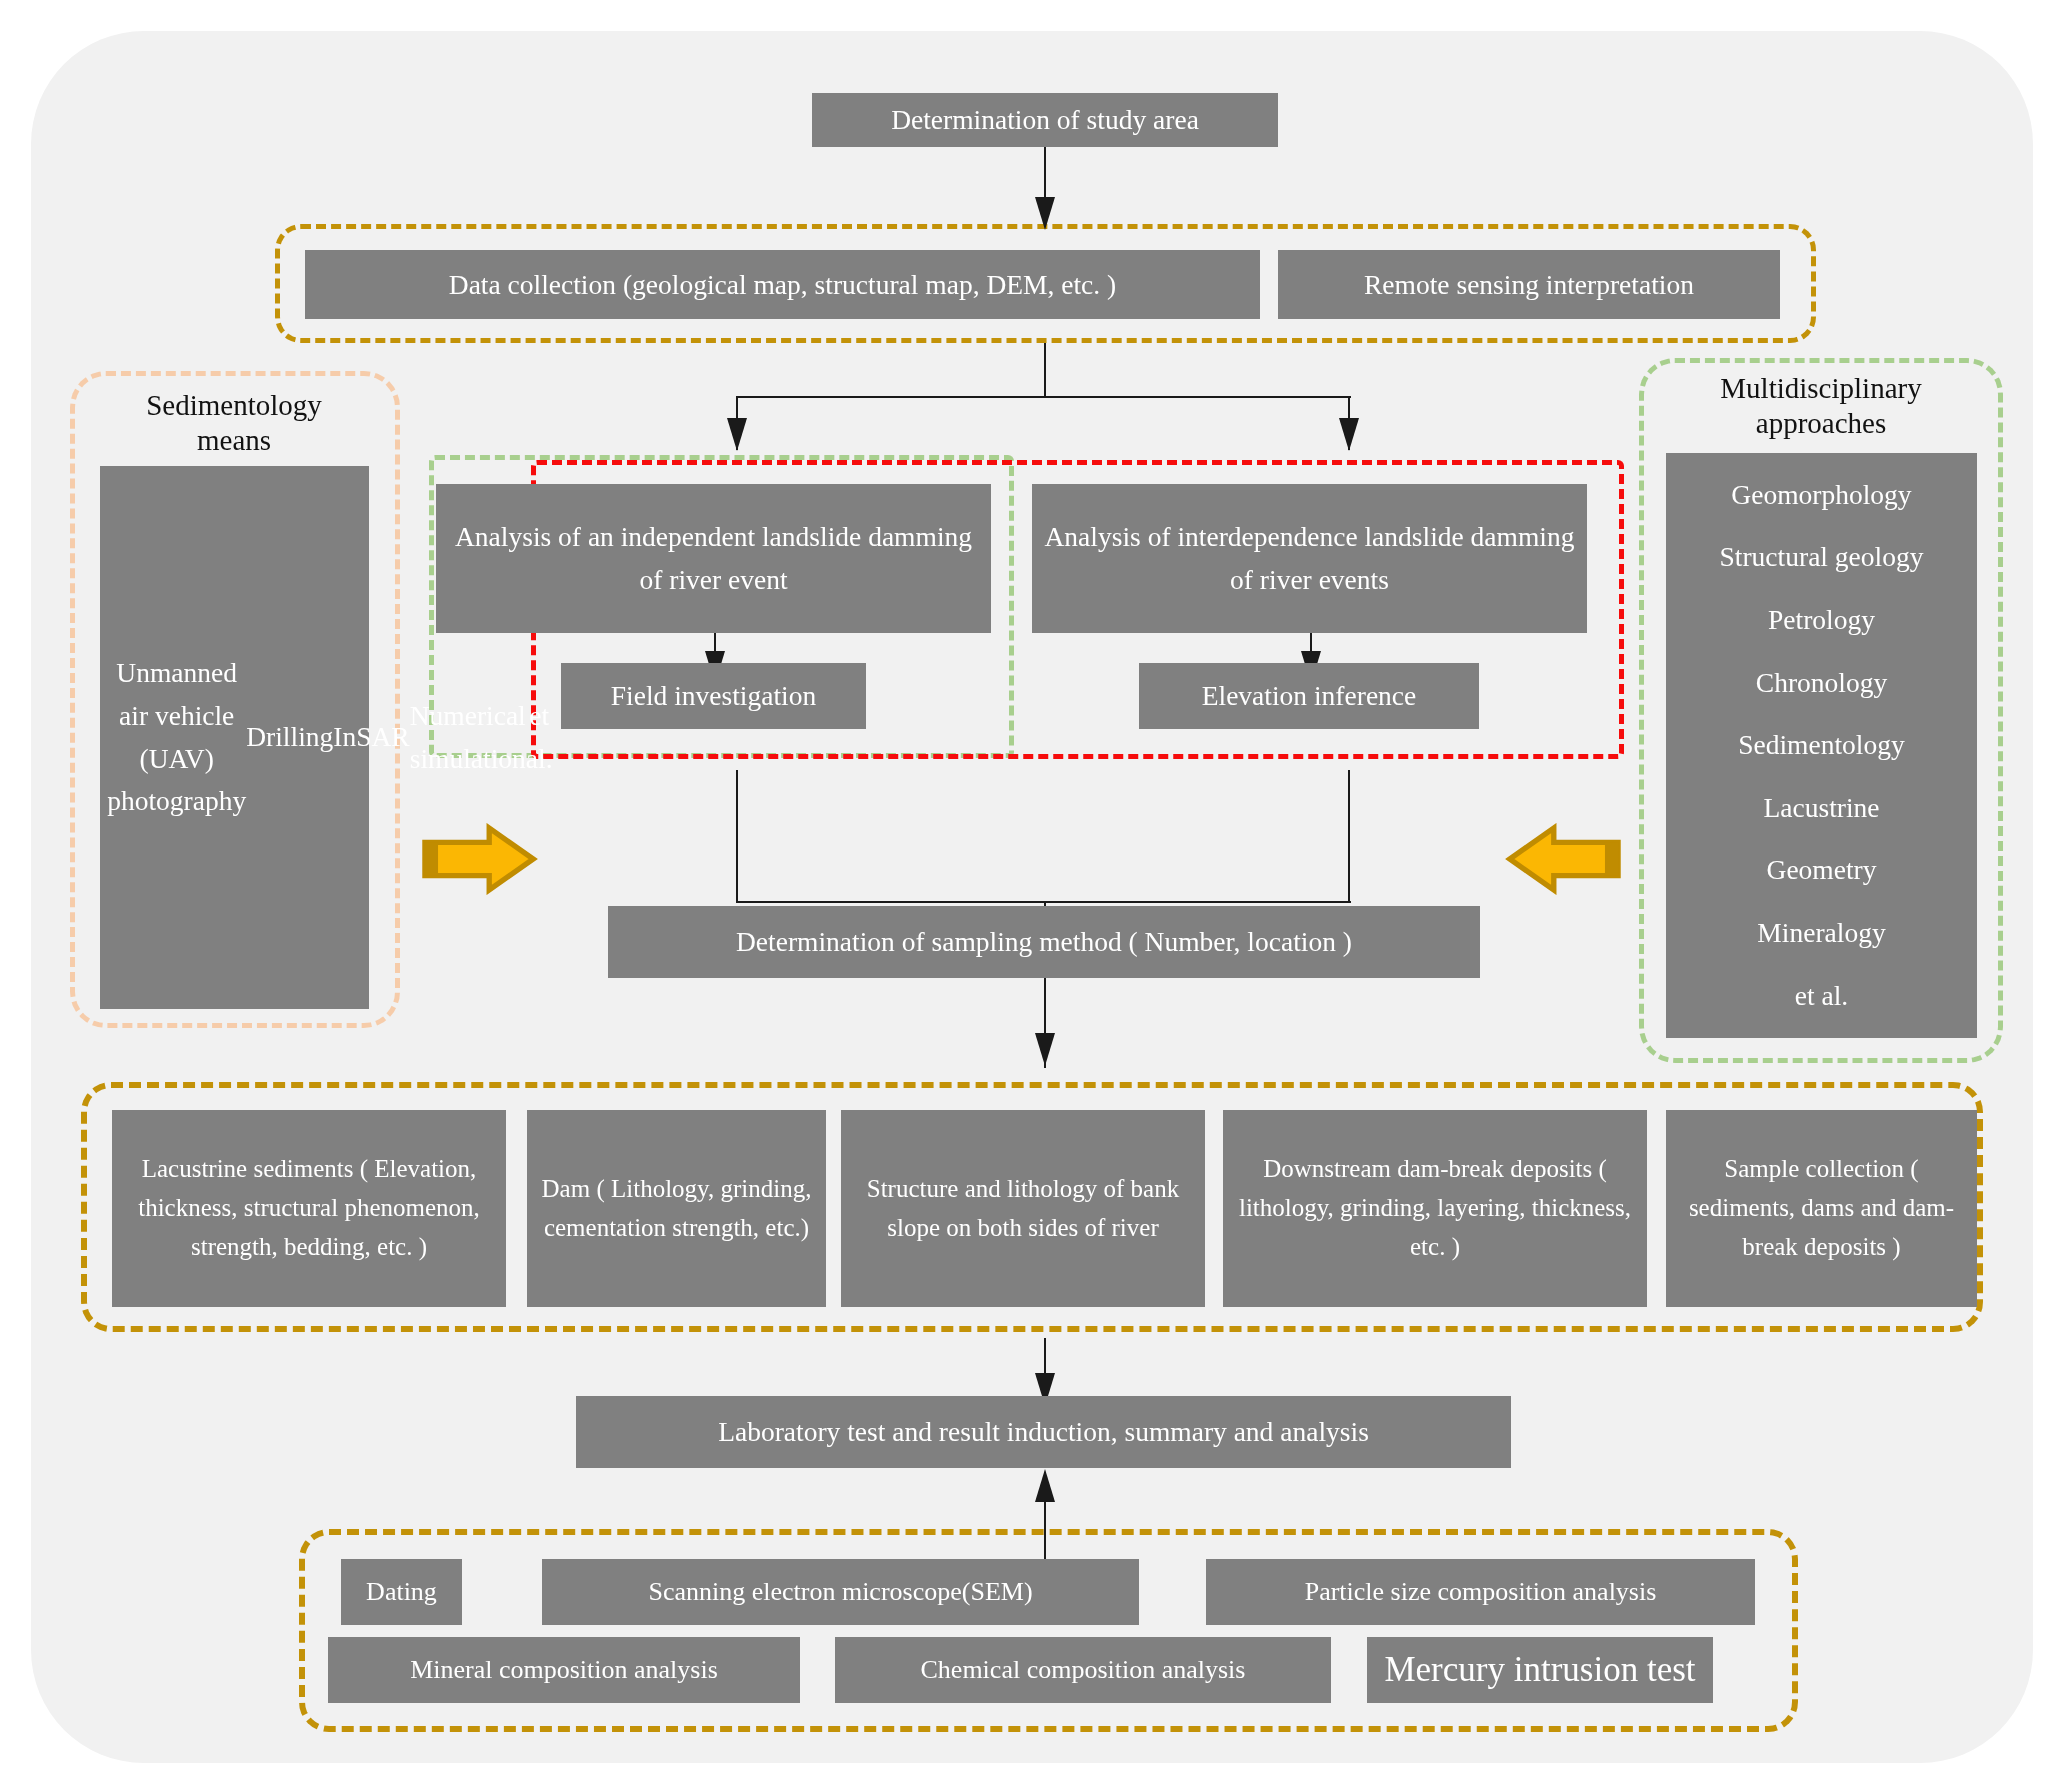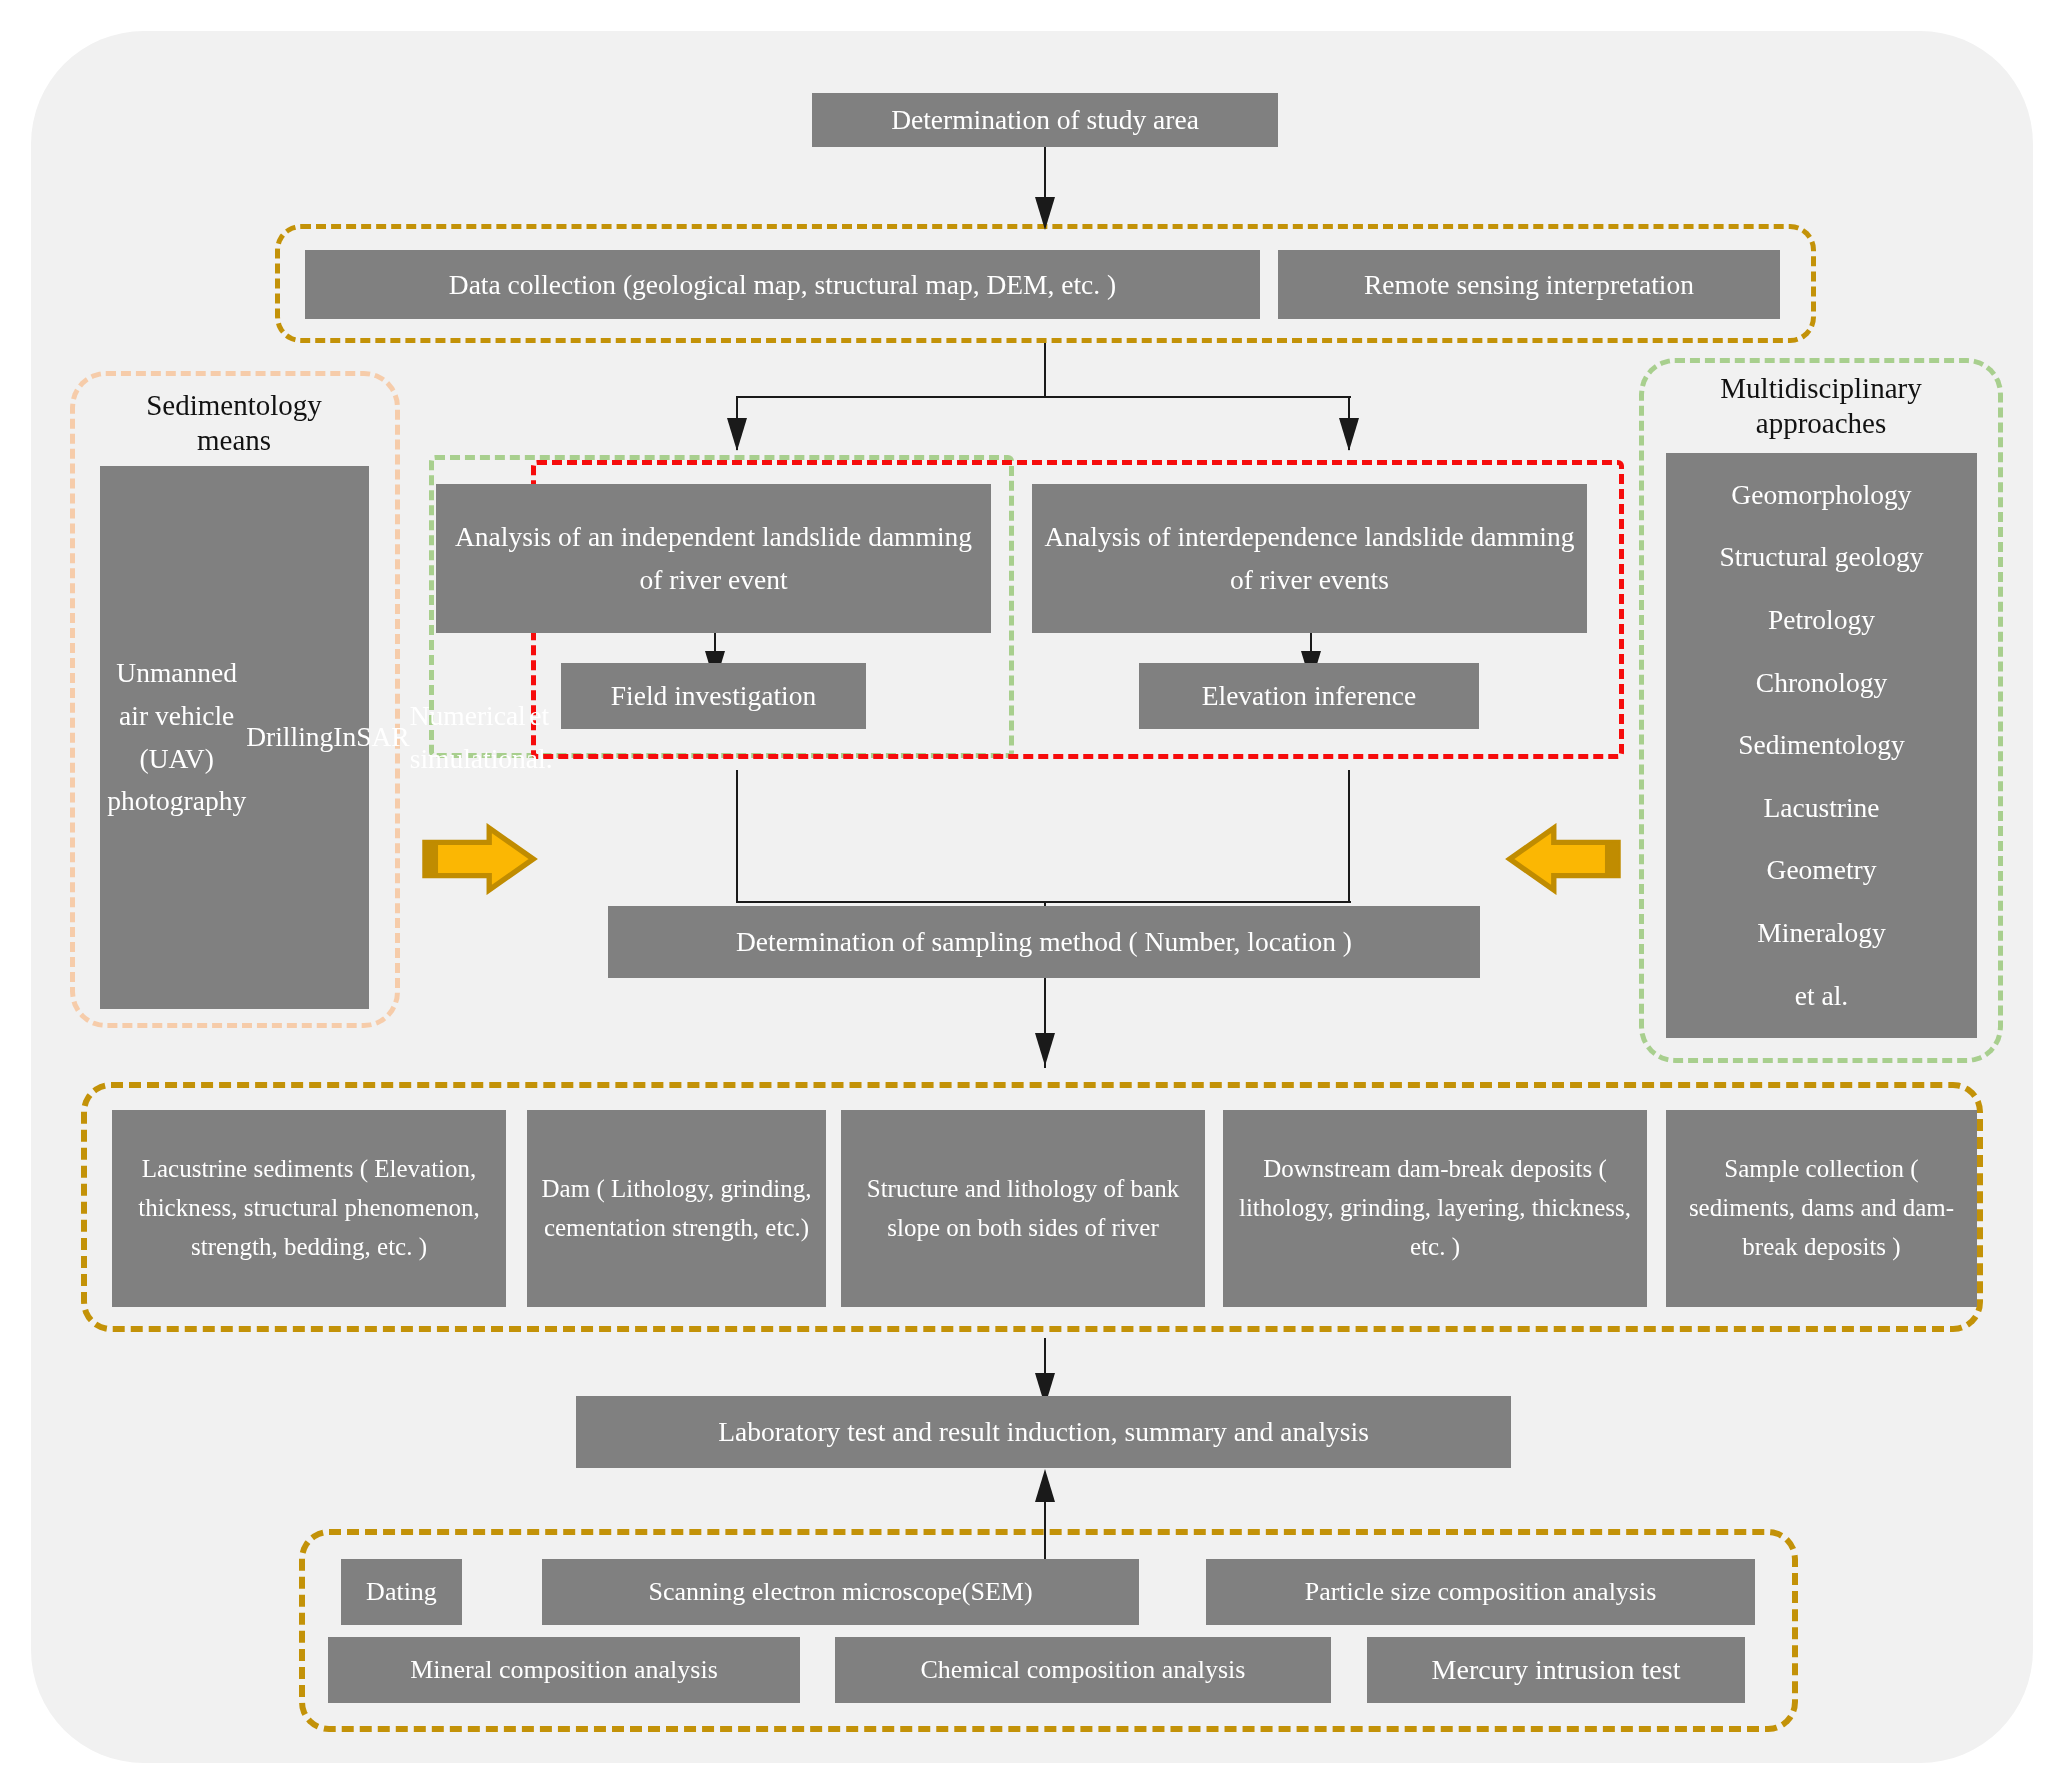--- a/index.html
+++ b/index.html
@@ -203,16 +203,16 @@
   <div class="arrowhead-up" style="left:1035px; top:1469px;"></div>
 
   <div class="group g-gold-dense" style="left:299px; top:1529px; width:1499px; height:203px;"></div>
 
   <div class="node" style="left:341px; top:1559px; width:121px; height:66px; font-size:26px;">Dating</div>
   <div class="node" style="left:542px; top:1559px; width:597px; height:66px; font-size:26px;">Scanning electron microscope(SEM)</div>
   <div class="node" style="left:1206px; top:1559px; width:549px; height:66px; font-size:26px;">Particle size composition analysis</div>
 
   <div class="node" style="left:328px; top:1637px; width:472px; height:66px; font-size:26px;">Mineral composition analysis</div>
   <div class="node" style="left:835px; top:1637px; width:496px; height:66px; font-size:26px;">Chemical composition analysis</div>
-  <div class="node" style="left:1367px; top:1637px; width:378px; height:66px; font-size:28px;">Mercury intrusion test</div>
+  <div class="node" style="left:1367px; top:1637px; width:346px; height:66px; font-size:35px;">Mercury intrusion test</div>
 
 </div>
 
 
 </body></html>

